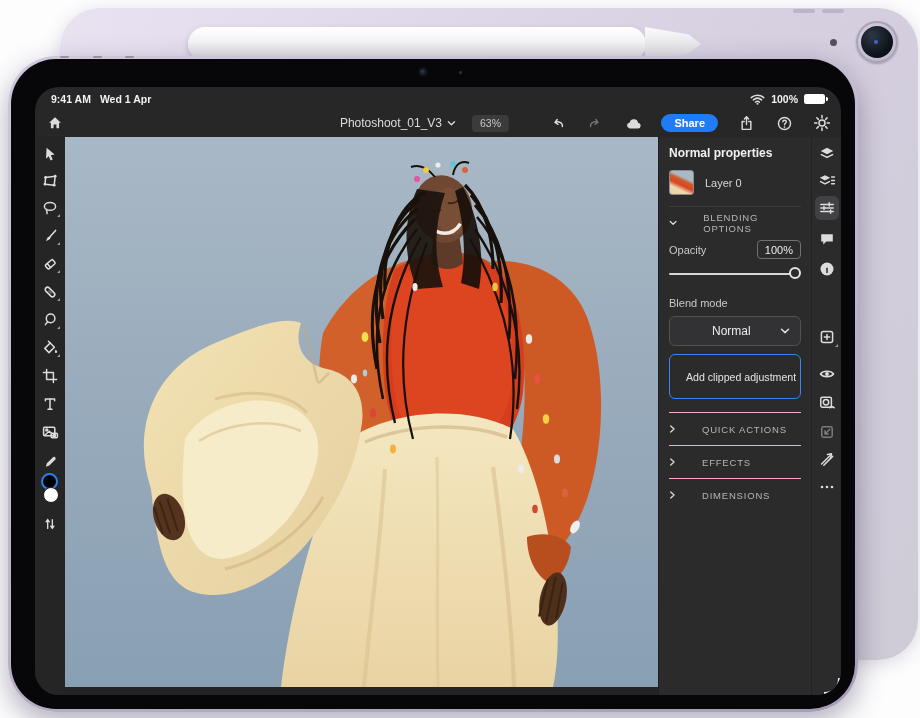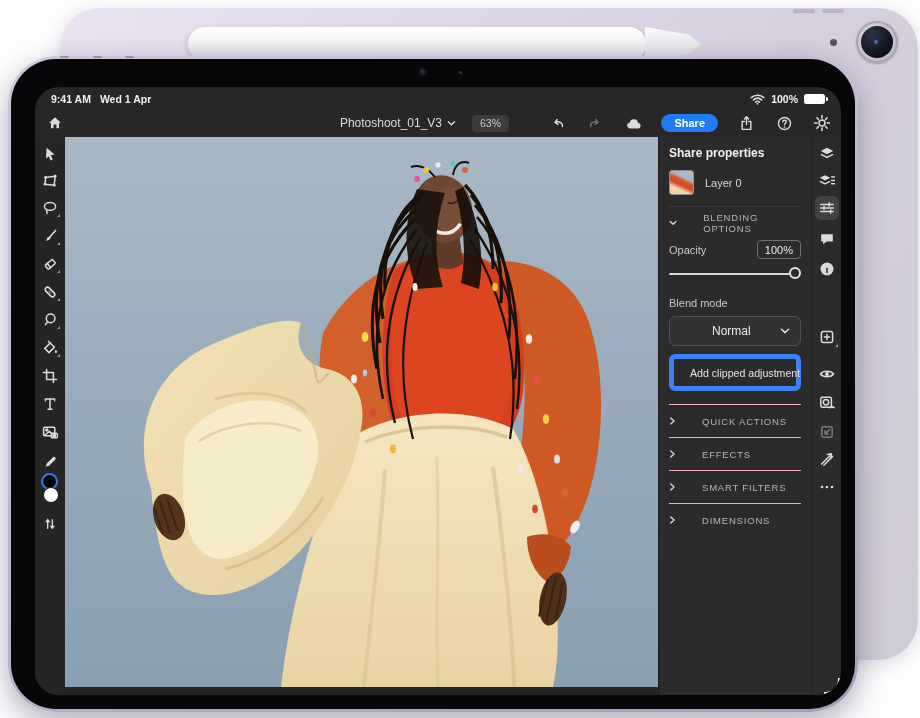--- a/index.html
+++ b/index.html
@@ -80,22 +80,22 @@
   .opacity-label,.blend-label{font-size:11px;color:#c9c9c9;}
   .opacity-val{font-size:11px;color:#ececec;border:1px solid #707072;border-radius:4px;padding:2.5px 7px;cursor:pointer;}
   .slider{position:relative;height:14px;margin-top:8px;cursor:pointer;}
   .slider .track{position:absolute;left:0;right:4px;top:6px;height:2px;background:#d6d6d6;border-radius:1px;}
   .slider .knob{position:absolute;right:0;top:0;width:12px;height:12px;border-radius:50%;
     background:#2b2b2c;border:2px solid #e4e4e4;box-sizing:border-box;}
   .blend-label{margin-top:16px;display:block;}
   .select{margin-top:7px;height:28px;border:1px solid #515153;background:#323234;border-radius:6px;
     display:flex;align-items:center;justify-content:space-between;padding:0 10px;cursor:pointer;}
   .select span{font-size:12px;color:#ececec;margin-left:32px;}
-  .pbtn{margin-top:8px;height:27px;border:5px solid #3b82f6;border-radius:6px;display:flex;align-items:center;
-    gap:8px;padding:0 8px;cursor:pointer;}
+  .pbtn{margin-top:8px;height:27px;border:1px solid #3b82f6;border-radius:6px;display:flex;align-items:center;
+    gap:8px;padding:8px 8px;cursor:pointer;}
   .pbtn span{font-size:10.6px;color:#e3e3e3;white-space:nowrap;}
   .pbtn:first-of-type{margin-top:16px;}
   .sections{margin-top:13px;}
   .sections .sec-head{border-top:1px solid #f9a8d4;height:32px;}
   
   svg.ic{display:block;}
   svg.ic *{stroke:#dcdcdc;stroke-width:1.5;fill:none;stroke-linecap:round;stroke-linejoin:round;}
   svg.ic .f{fill:#dcdcdc;stroke:none;}
   svg.ic .dk{stroke:#2b2b2c;}
   .dim-ic *{stroke:#717173 !important;}
@@ -401,21 +401,21 @@
                 <ellipse cx="500" cy="356" rx="3" ry="4.4" fill="#d8643e"></ellipse>
                 <ellipse cx="456" cy="332" rx="2.8" ry="4.2" fill="#ececec"></ellipse>
                 <ellipse cx="470" cy="372" rx="2.8" ry="4.2" fill="#cf4a2f"></ellipse>
                 <ellipse cx="510" cy="390" rx="4" ry="7" fill="#efefef" transform="rotate(30 510 390)"></ellipse>
                 <ellipse cx="300" cy="236" rx="2.2" ry="3.4" fill="#9fd0e8"></ellipse>
               </g>
             </svg>
           </div>
 
           <div class="props">
-            <div class="panel-title">Share properties</div>
+            <div class="panel-title">Normal properties</div>
             <div class="layer-row">
               <div class="layer-thumb"></div>
               <span class="layer-name">Layer 0</span>
             </div>
             <div class="divider"></div>
 
             <div class="sec-head">
               <svg class="ic" width="9" height="8" viewBox="0 0 10 8">
                   <path d="M1.5 2.2 L5 5.6 L8.5 2.2"></path>
                 </svg>
@@ -457,26 +457,20 @@
               <div class="sec-head">
                 <svg class="ic" width="7" height="10" viewBox="0 0 8 10">
                     <path d="M2 1.5 L5.8 5 L2 8.5"></path>
                   </svg>
                 <span>EFFECTS</span>
               </div>
               <div class="sec-head">
                 <svg class="ic" width="7" height="10" viewBox="0 0 8 10">
                     <path d="M2 1.5 L5.8 5 L2 8.5"></path>
                   </svg>
-                <span>SMART FILTERS</span>
-              </div>
-              <div class="sec-head">
-                <svg class="ic" width="7" height="10" viewBox="0 0 8 10">
-                    <path d="M2 1.5 L5.8 5 L2 8.5"></path>
-                  </svg>
                 <span>DIMENSIONS</span>
               </div>
             </div>
           </div>
 
           <div class="icon-rail">
             <div class="ri" style="top:5px">
               <svg class="ic" width="18" height="18" viewBox="0 0 18 18">
                   <path class="f" d="M9 2.8 L15.2 6 L9 9.2 L2.8 6 Z"></path>
                   <path d="M3.4 9.6 L9 12.4 L14.6 9.6" stroke-width="1.4"></path>

